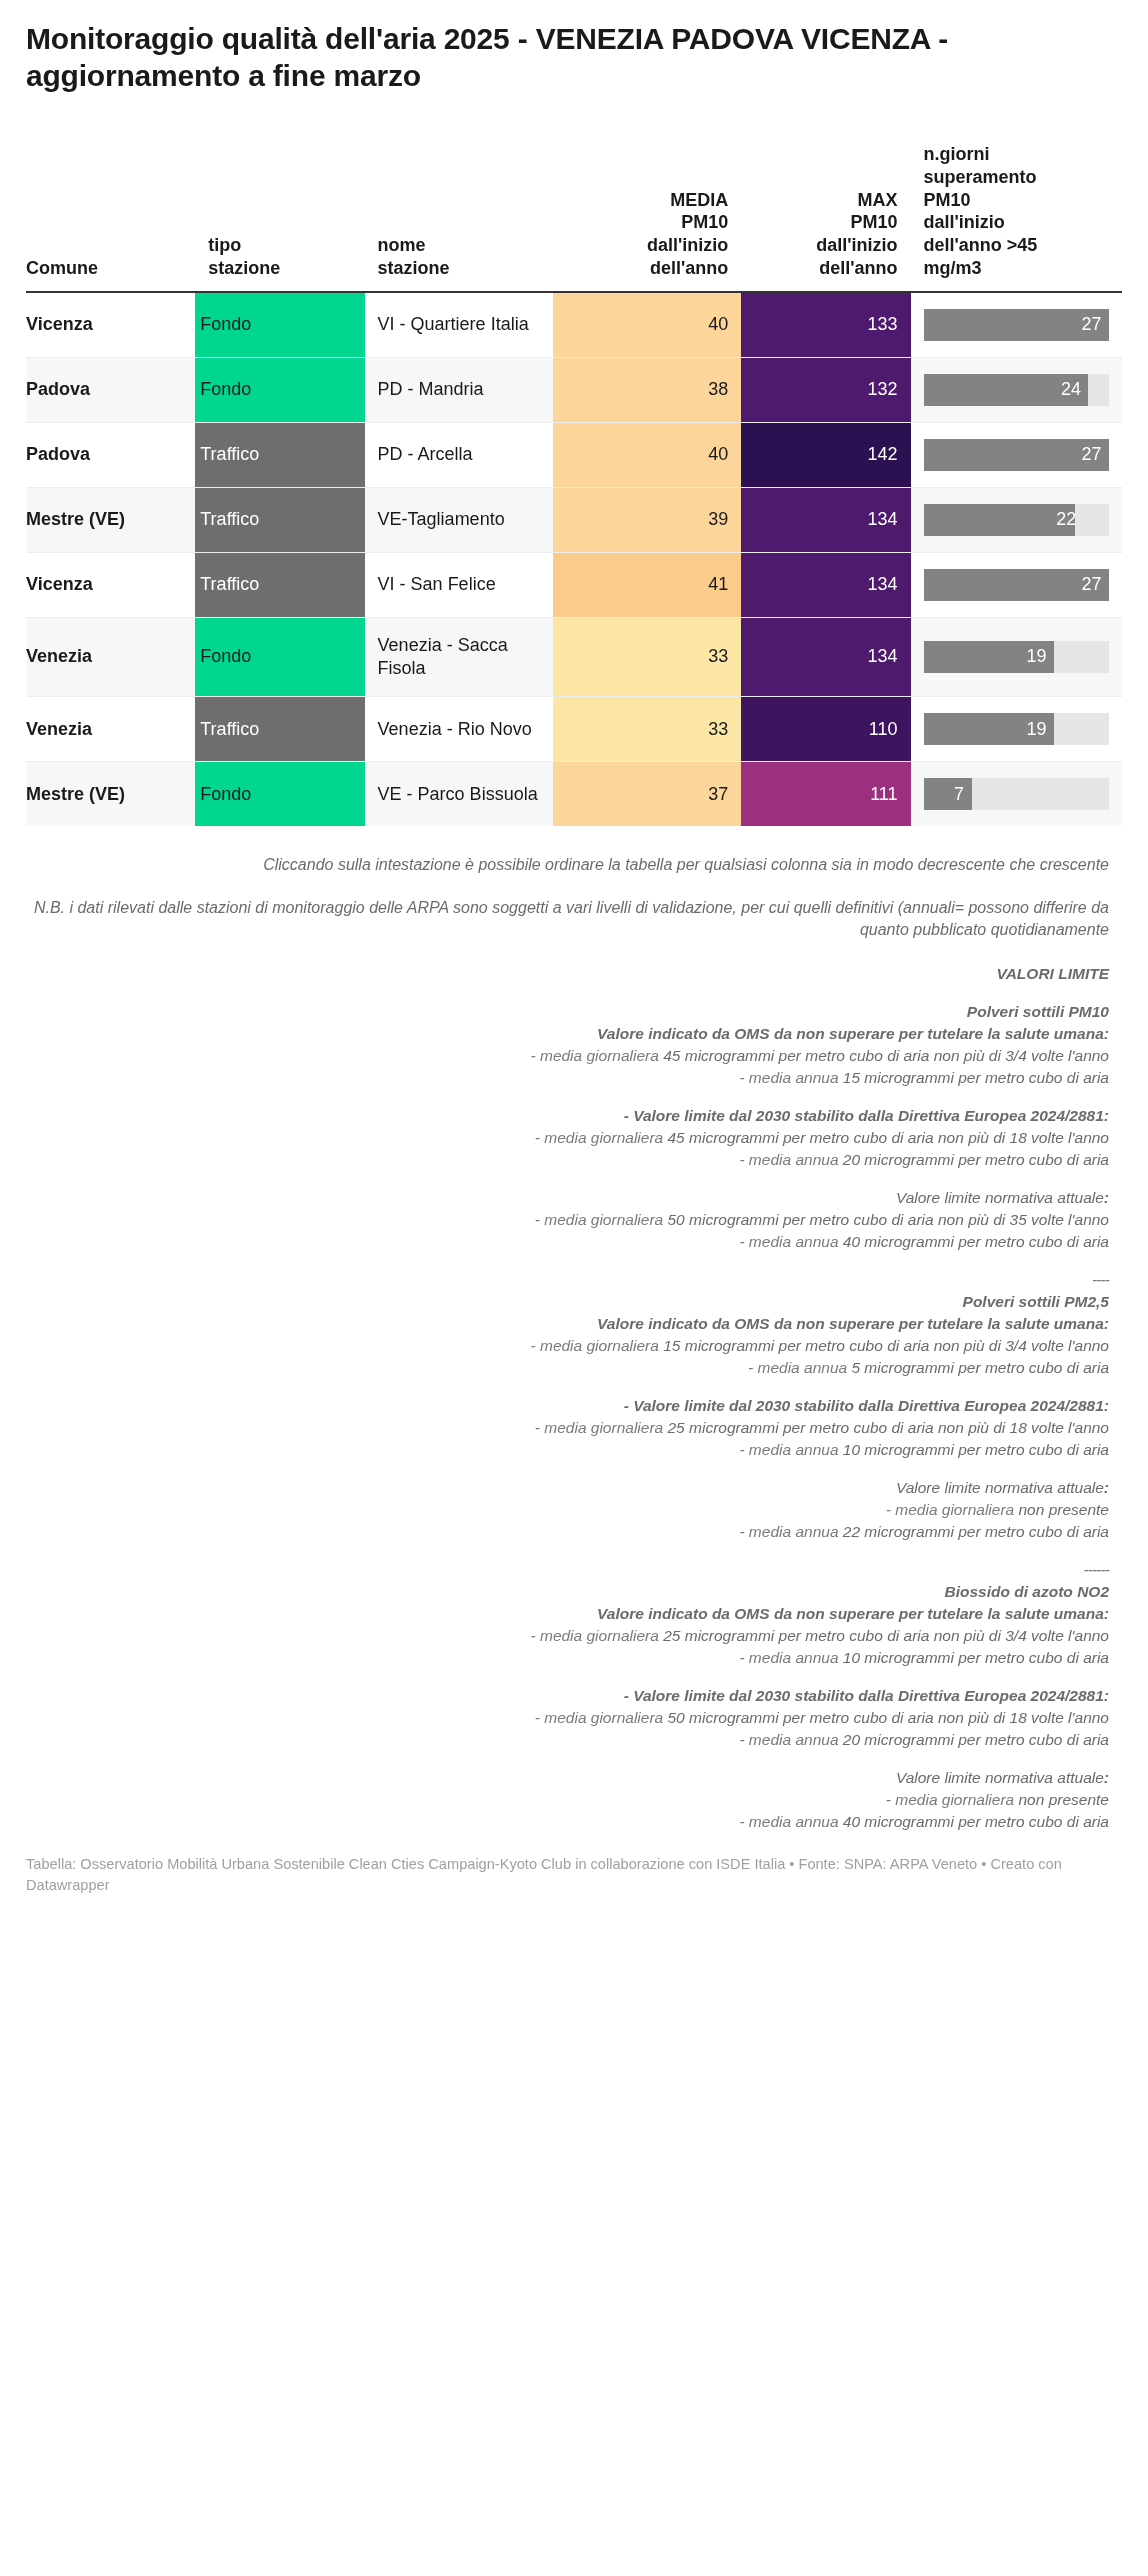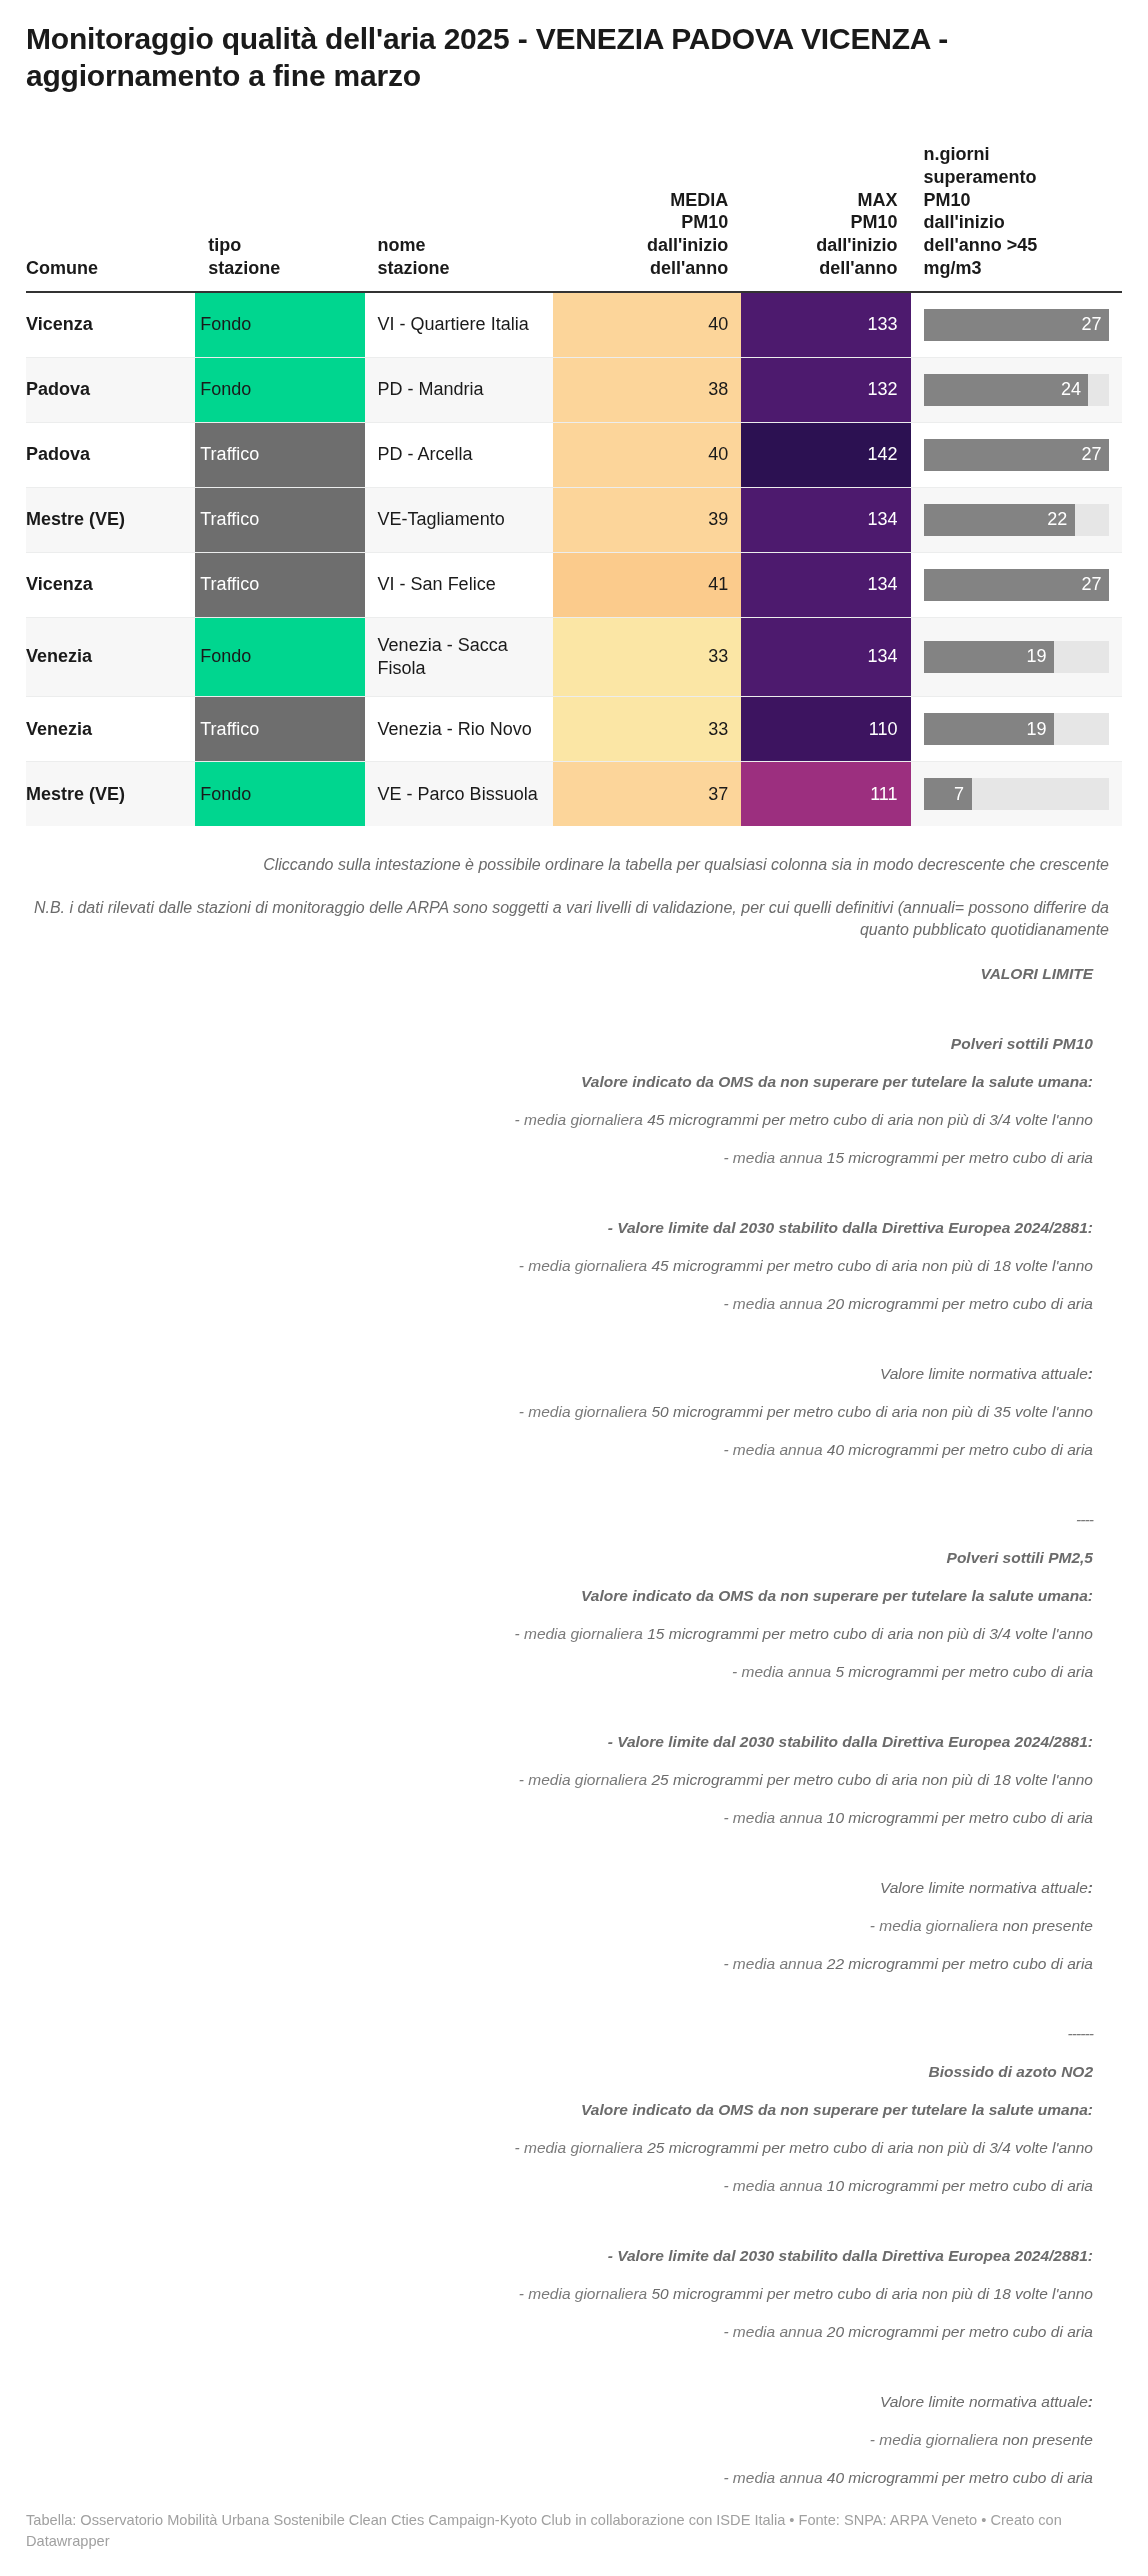--- a/index.html
+++ b/index.html
@@ -98,21 +98,21 @@
     line-height: 1.38;
     color: #6b6b6b;
     margin: 0 0 21px 0;
   }
   .limits { margin-top: 5.6px; }
   .limits p {
     font-style: italic;
     font-size: 15.5px;
     line-height: 1.42;
     color: #7a7a7a;
-    margin: 16px;
+    margin: 0;
   }
   .limits p.b    { font-weight: 700; color:#6b6b6b; }
   .limits p.gap  { height: 16px; }
   .limits b      { font-weight: 400; color:#6b6b6b; }
   .limits .dashes{ letter-spacing:-0.9px; }
 
   .footer {
     margin-top: 21px;
     font-size: 14.6px;
     line-height: 1.45;
@@ -189,21 +189,21 @@
         </tr>
         <tr>
           <td class="comune">Mestre (VE)</td>
           <td class="tipo cellcolored" style="background: rgb(110, 110, 110); color: rgb(255, 255, 255);">Traffico</td>
           <td class="nome">VE-Tagliamento</td>
           <td class="num cellcolored" style="background: rgb(252, 213, 154);">39</td>
           <td class="num-w cellcolored" style="background: rgb(77, 26, 110);">134</td>
           <td class="bars">
             <div class="bartrack">
               <div class="barfill" style="width: 81.5%;"></div>
-              <div class="barlabel" style="left: 0px; width: 81.5%; justify-content: flex-end;">22</div>
+              <div class="barlabel" style="left: 9px; width: 81.5%; justify-content: flex-end;">22</div>
             </div>
           </td>
         </tr>
         <tr>
           <td class="comune">Vicenza</td>
           <td class="tipo cellcolored" style="background: rgb(110, 110, 110); color: rgb(255, 255, 255);">Traffico</td>
           <td class="nome">VI - San Felice</td>
           <td class="num cellcolored" style="background: rgb(251, 203, 140);">41</td>
           <td class="num-w cellcolored" style="background: rgb(77, 26, 110);">134</td>
           <td class="bars">

